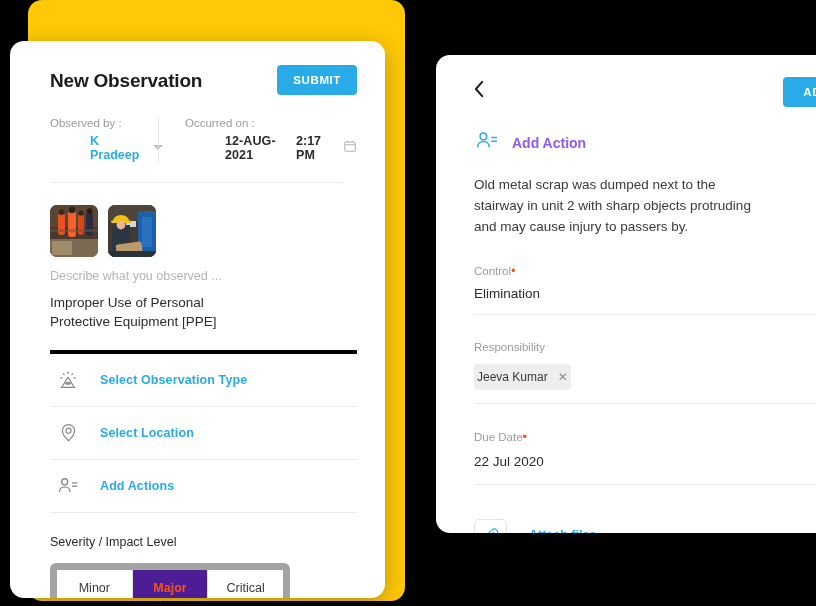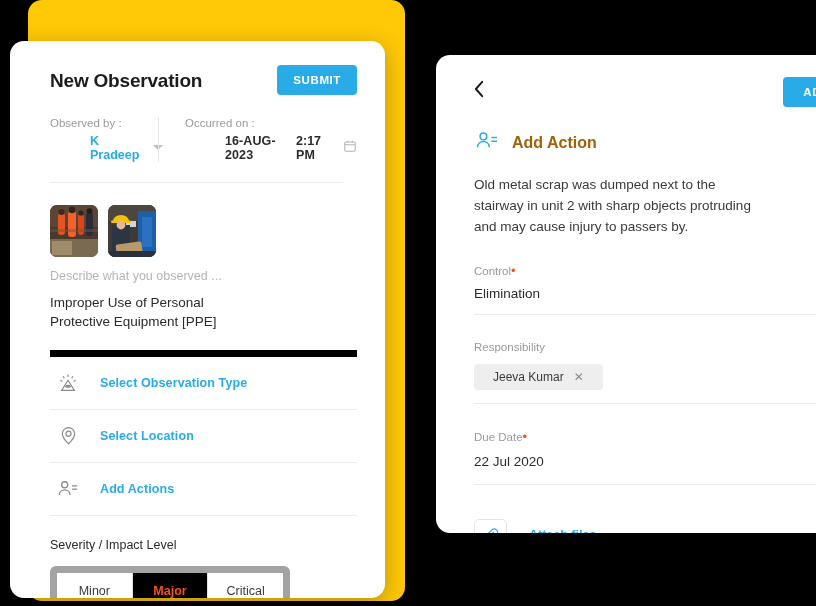--- a/index.html
+++ b/index.html
@@ -52,60 +52,60 @@
 
   .thumbs{display:flex;gap:10px;margin-top:22px;}
   .thumb{width:48px;height:52px;border-radius:7px;overflow:hidden;position:relative;}
   .thumb svg{display:block;}
 
   .describe-ph{font-size:12.5px;color:#b4b4b4;margin-top:12px;}
   .describe-val{font-size:13.5px;color:#2b2b2b;line-height:1.45;margin-top:10px;max-width:215px;}
 
   .rowlist{margin-top:18px;}
   .opt-row{display:flex;align-items:center;gap:20px;padding:14px 0 14px 6px;border-bottom:1px solid #ececec;cursor:pointer;}
-  .opt-row:first-child{border-top:7px solid #000000;}
+  .opt-row:first-child{border-top:4px solid #000000;}
   .opt-ico{width:24px;height:24px;display:flex;align-items:center;justify-content:center;flex:0 0 24px;}
   .opt-label{font-size:12.5px;font-weight:bold;color:#29ABE8;letter-spacing:.1px;}
 
   .sev-title{font-size:12.5px;font-weight:normal;color:#2b2b2b;margin-top:22px;}
   .sev-group{display:flex;margin-top:14px;border:7px solid #a3a3a3;border-radius:6px;overflow:hidden;width:226px;}
   .sev-opt{flex:1;text-align:center;font-size:12.5px;color:#3a3a3a;padding:11px 0;background:#fff;cursor:pointer;}
   .sev-opt + .sev-opt{border-left:1px solid #e2e2e2;}
-  .sev-opt.sel{background:#000000;color:#F4511E;font-weight:bold;}
+  .sev-opt.sel{background:#4c1d95;color:#F4511E;font-weight:bold;}
 
   
   .act-card{
     position:absolute;left:436px;top:55px;width:444px;height:478px;
     background:#fff;border-radius:14px;
     box-shadow:0 6px 22px rgba(0,0,0,.28);overflow:hidden;
   }
   .act-inner{padding:22px 30px 0 38px;}
   .act-head{display:flex;align-items:center;justify-content:space-between;}
   .back-btn{
     font-size:20px;color:#1c1c1c;font-weight:bold;line-height:1;
     cursor:pointer;padding:2px 8px 6px 0;user-select:none;
   }
   .add-btn{
     background:#29ABE8;color:#fff;border:none;border-radius:4px;
     font-size:11.5px;font-weight:bold;letter-spacing:.6px;
     padding:9px 20px;cursor:pointer;font-family:inherit;
   }
   .act-title-row{display:flex;align-items:center;gap:12px;margin-top:22px;}
-  .act-title{font-size:16px;font-weight:bold;color:#a16207;}
+  .act-title{font-size:14px;font-weight:bold;color:#8b5cf6;}
   .act-desc{font-size:13.5px;color:#3a3a3a;line-height:1.55;margin-top:18px;max-width:292px;}
 
   .field{margin-top:26px;}
   .field-label{font-size:11.5px;color:#9a9a9a;}
   .req{color:#F4511E;font-size:13px;line-height:1;}
   .field-val{font-size:13.5px;color:#2b2b2b;margin-top:9px;display:flex;align-items:center;justify-content:space-between;}
   .field-line{height:1px;background:#ececec;margin-top:13px;}
 
   .chip{
     display:inline-flex;align-items:center;gap:10px;background:#eeeeee;
-    border-radius:4px;padding:6px 19px;margin-top:11px;
+    border-radius:4px;padding:6px 3px;margin-top:11px;
     font-size:12px;color:#3a3a3a;
   }
   .chip-x{color:#8c8c8c;font-size:12px;cursor:pointer;line-height:1;}
 
   .attach-row{display:flex;align-items:center;gap:22px;margin-top:34px;}
   .attach-box{
     width:31px;height:31px;border:1px solid #e4e4e4;border-radius:5px;
     display:flex;align-items:center;justify-content:center;cursor:pointer;background:#fff;
   }
   .attach-label{font-size:12.5px;font-weight:bold;color:#29ABE8;cursor:pointer;}
@@ -129,21 +129,21 @@
         <div class="meta-col observed">
           <div class="meta-label">Observed by :</div>
           <div class="meta-value">
             <span>K Pradeep</span>
             <span class="caret"></span>
           </div>
         </div>
         <div class="meta-col occurred">
           <div class="meta-label">Occurred on :</div>
           <div class="meta-value dark">
-            <span class="date-txt">16-AUG-2023</span>
+            <span class="date-txt">12-AUG-2021</span>
             <span class="time-txt">2:17 PM</span>
             <span class="cal-ico">
               <svg width="14" height="14" viewBox="0 0 24 24" fill="none" stroke="#b5b5b5" stroke-width="1.8">
                 <rect x="3" y="5" width="18" height="16" rx="2"></rect>
                 <line x1="3" y1="10" x2="21" y2="10"></line>
                 <line x1="8" y1="3" x2="8" y2="6"></line>
                 <line x1="16" y1="3" x2="16" y2="6"></line>
               </svg>
             </span>
           </div>

